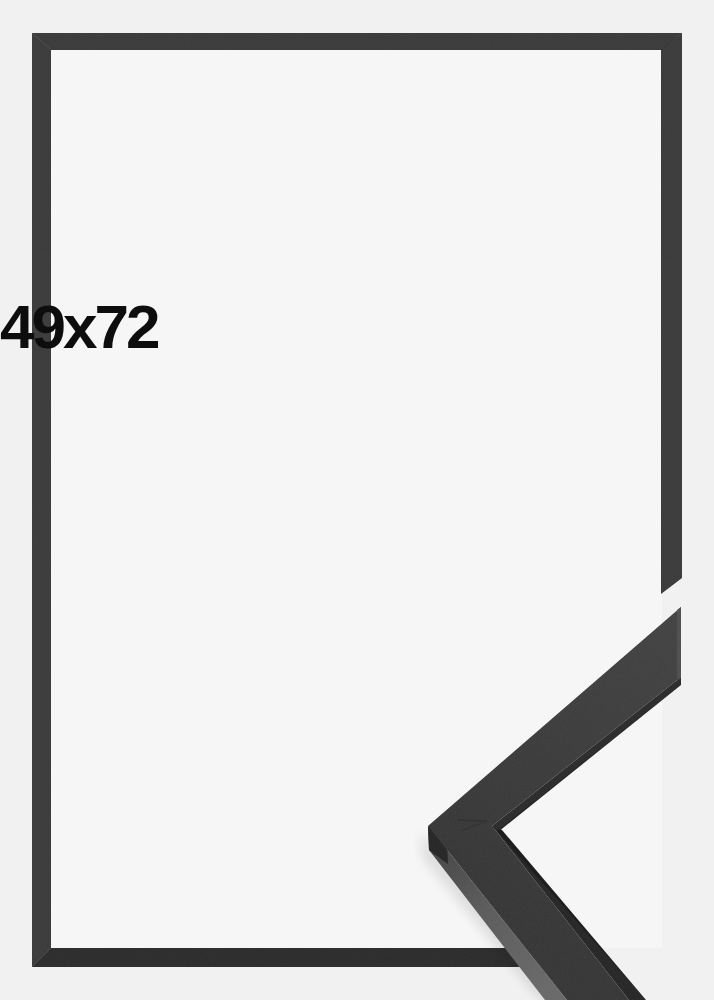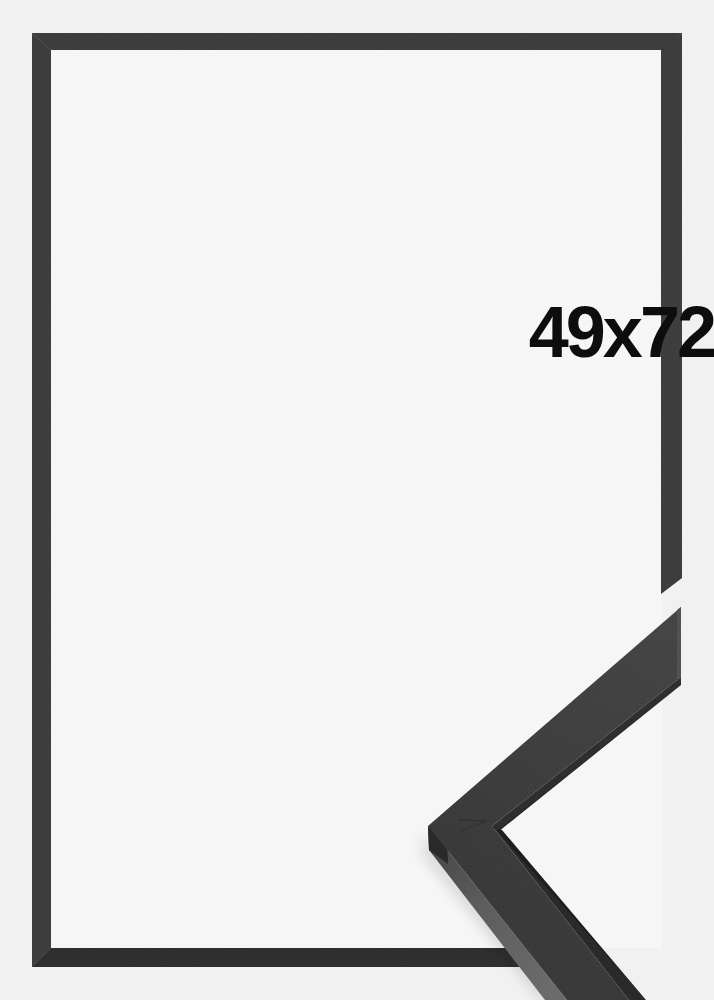--- a/index.html
+++ b/index.html
@@ -12,22 +12,22 @@
   .stage{
     position:relative;
     width:714px;height:1000px;
     background:#f1f1f1;
   }
   .stage svg{position:absolute;left:0;top:0;}
   .size-label{
     position:absolute;
     left:0;top:296px;
     width:714px;
-    text-align:right;
-    font-size:72px;
+    text-align:left;
+    font-size:62px;
     font-weight:700;
     line-height:1;
     letter-spacing:-3px;
     color:#0d0d0d;
     user-select:none;
   }
 </style>
 </head>
 <body>
 

